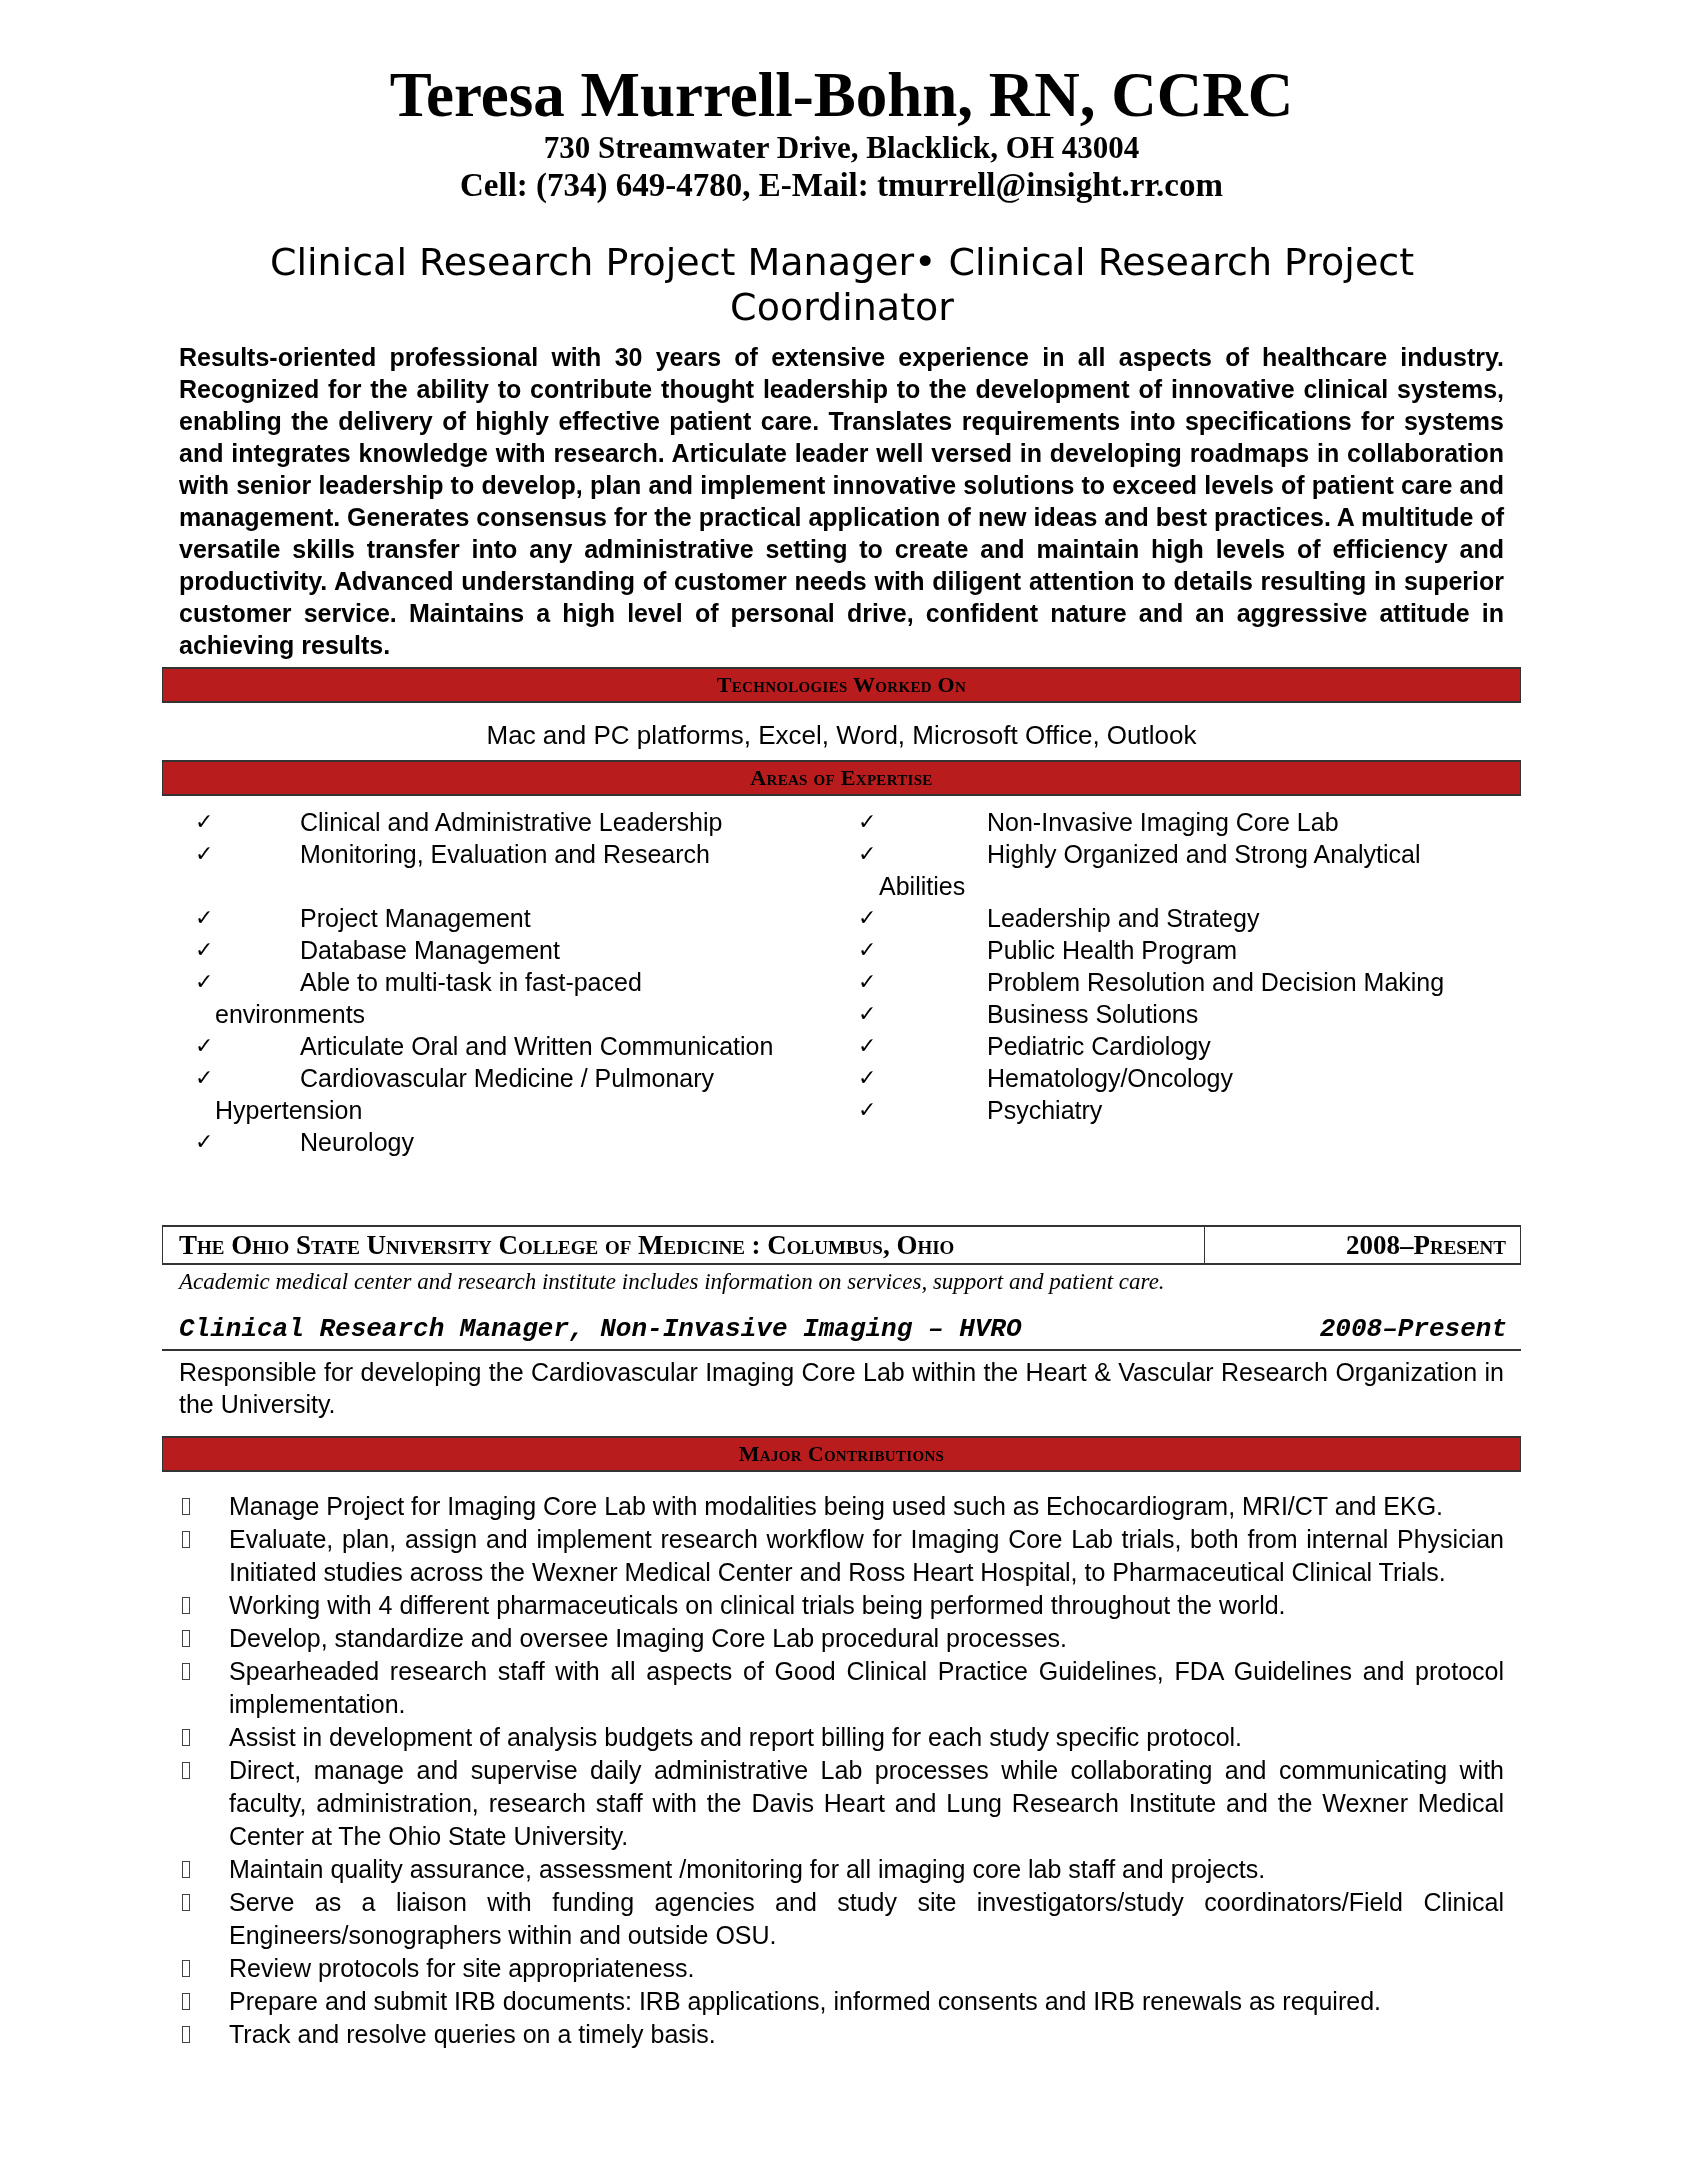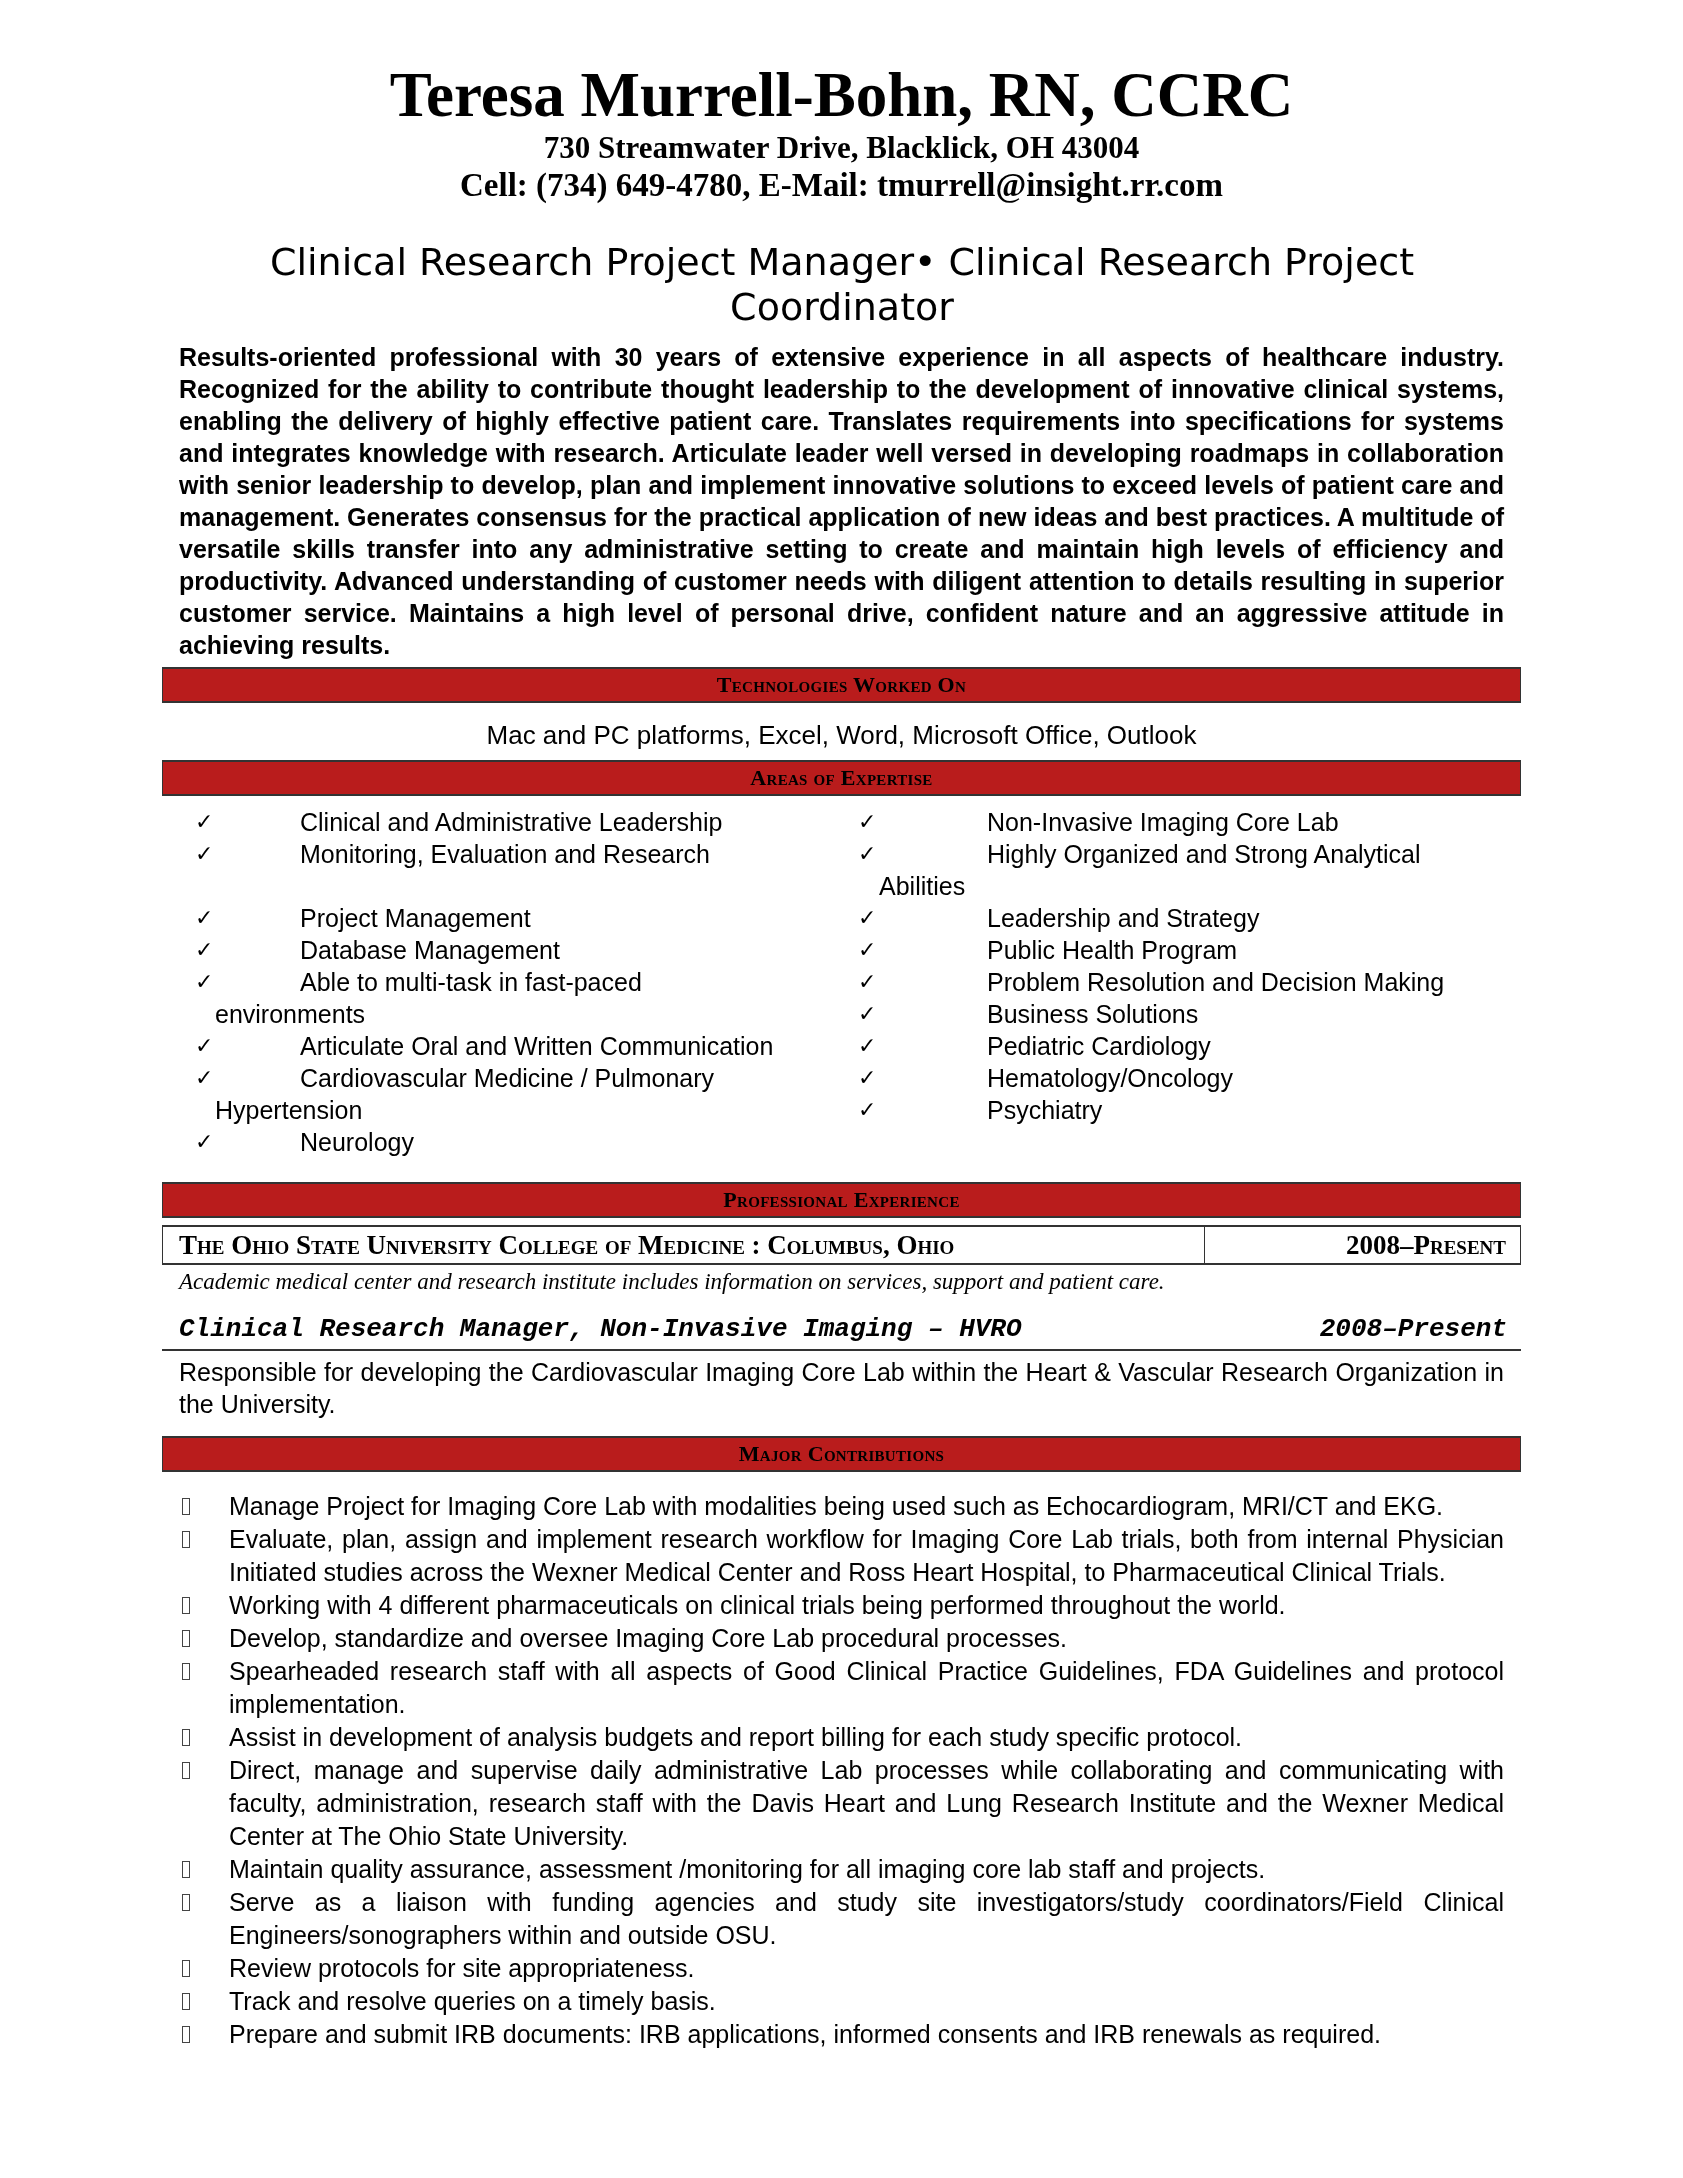--- a/index.html
+++ b/index.html
@@ -150,23 +150,20 @@
     <div class="exp-item">
         <span class="chk">✓</span>
         <span class="txt">Hematology/Oncology</span>
       </div>
     <div class="exp-item">
         <span class="chk">✓</span>
         <span class="txt">Psychiatry</span>
       </div>
   </div>
 
-  <div class="bar" style="top:1182px;">
-    <span>Professional Experience</span>
-  </div>
 
   <div class="org-row">
     <div class="org">The Ohio State University College of Medicine : Columbus, Ohio</div>
     <div class="dates">2008–Present</div>
   </div>
   <div class="org-desc">Academic medical center and research institute includes information on services, support and patient care.</div>
 
   <div class="job-row">
     <span>Clinical Research Manager, Non-Invasive Imaging – HVRO</span>
     <span>2008–Present</span>
@@ -181,18 +178,18 @@
     <li><span class="bx"></span><span>Manage Project for Imaging Core Lab with modalities being used such as Echocardiogram, MRI/CT and EKG.</span></li>
     <li><span class="bx"></span><span>Evaluate, plan, assign and implement research workflow for Imaging Core Lab trials, both from internal Physician Initiated studies across the Wexner Medical Center and Ross Heart Hospital, to Pharmaceutical Clinical Trials.</span></li>
     <li><span class="bx"></span><span>Working with 4 different pharmaceuticals on clinical trials being performed throughout the world.</span></li>
     <li><span class="bx"></span><span>Develop, standardize and oversee Imaging Core Lab procedural processes.</span></li>
     <li><span class="bx"></span><span>Spearheaded research staff with all aspects of Good Clinical Practice Guidelines, FDA Guidelines and protocol implementation.</span></li>
     <li><span class="bx"></span><span>Assist in development of analysis budgets and report billing for each study specific protocol.</span></li>
     <li><span class="bx"></span><span>Direct, manage and supervise daily administrative Lab processes while collaborating and communicating with faculty, administration, research staff with the Davis Heart and Lung Research Institute and the Wexner Medical Center at The Ohio State University.</span></li>
     <li><span class="bx"></span><span>Maintain quality assurance, assessment /monitoring for all imaging core lab staff and projects.</span></li>
     <li><span class="bx"></span><span>Serve as a liaison with funding agencies and study site investigators/study coordinators/Field Clinical Engineers/sonographers within and outside OSU.</span></li>
     <li><span class="bx"></span><span>Review protocols for site appropriateness.</span></li>
+    <li><span class="bx"></span><span>Prepare and submit IRB documents: IRB applications, informed consents and IRB renewals as required.</span></li>
     <li><span class="bx"></span><span>Track and resolve queries on a timely basis.</span></li>
-    <li><span class="bx"></span><span>Prepare and submit IRB documents: IRB applications, informed consents and IRB renewals as required.</span></li>
   </ul>
 
 </div>
 
 
 </body></html>

